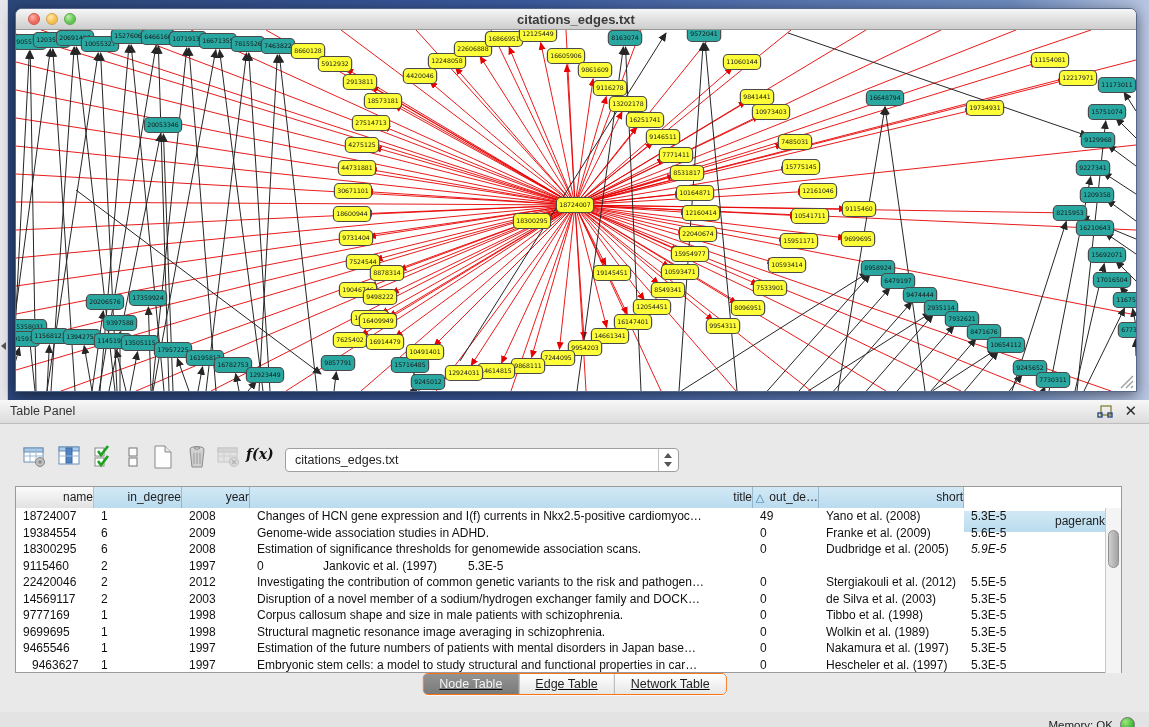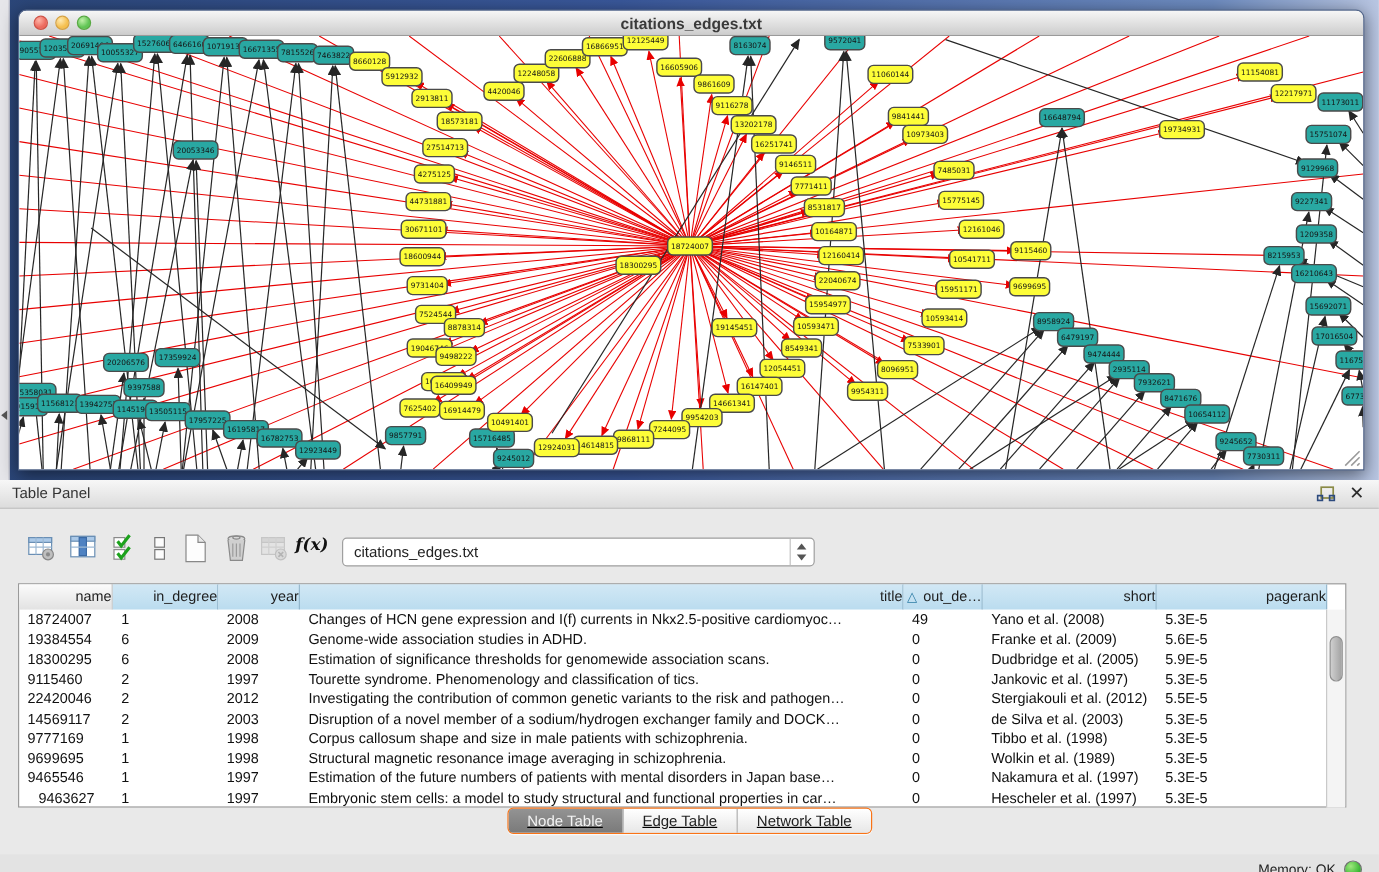--- a/index.html
+++ b/index.html
@@ -588,21 +588,21 @@
   </div>
 
   <div class="grid">
     <div class="hdr" id="thead">
         <div class="hcell gray" style="width: 78px;"><span>name</span></div>
         <div class="hcell" style="width: 88px;"><span>in_degree</span></div>
         <div class="hcell" style="width: 68px;"><span>year</span></div>
         <div class="hcell" style="width: 503px;"><span>title</span></div>
         <div class="hcell" style="width: 66px;"><span class="sort-glyph">△ </span><span>out_de…</span></div>
         <div class="hcell" style="width: 145px;"><span>short</span></div>
-        <div class="hcell" style="width: 142px;"><span>pagerank</span></div>
+        <div class="hcell" style="width: 142px; margin-top: 24px;"><span>pagerank</span></div>
       </div>
     <div class="rows" id="tbody">
         <div class="trow">
           <div class="tcell" style="width: 78px;">18724007</div>
           <div class="tcell" style="width: 88px;">1</div>
           <div class="tcell" style="width: 68px;">2008</div>
           <div class="tcell" style="width: 503px;">Changes of HCN gene expression and I(f) currents in Nkx2.5-positive cardiomyoc…</div>
           <div class="tcell" style="width: 66px;">49</div>
           <div class="tcell" style="width: 145px;">Yano et al. (2008)</div>
           <div class="tcell" style="width: 142px;">5.3E-5</div>
@@ -616,27 +616,26 @@
           <div class="tcell" style="width: 145px;">Franke et al. (2009)</div>
           <div class="tcell" style="width: 142px;">5.6E-5</div>
         </div>
         <div class="trow">
           <div class="tcell" style="width: 78px;">18300295</div>
           <div class="tcell" style="width: 88px;">6</div>
           <div class="tcell" style="width: 68px;">2008</div>
           <div class="tcell" style="width: 503px;">Estimation of significance thresholds for genomewide association scans.</div>
           <div class="tcell" style="width: 66px;">0</div>
           <div class="tcell" style="width: 145px;">Dudbridge et al. (2005)</div>
-          <div class="tcell" style="width: 142px;">5.9E-5</div>
+          <div class="tcell" style="width: 142px; font-style: italic;">5.9E-5</div>
         </div>
         <div class="trow">
           <div class="tcell" style="width: 78px;">9115460</div>
           <div class="tcell" style="width: 88px;">2</div>
           <div class="tcell" style="width: 68px;">1997</div>
-          <div class="tcell" style="width: 503px;">Tourette syndrome. Phenomenology and classification of tics.</div>
           <div class="tcell" style="width: 66px;">0</div>
           <div class="tcell" style="width: 145px;">Jankovic et al. (1997)</div>
           <div class="tcell" style="width: 142px;">5.3E-5</div>
         </div>
         <div class="trow">
           <div class="tcell" style="width: 78px;">22420046</div>
           <div class="tcell" style="width: 88px;">2</div>
           <div class="tcell" style="width: 68px;">2012</div>
           <div class="tcell" style="width: 503px;">Investigating the contribution of common genetic variants to the risk and pathogen…</div>
           <div class="tcell" style="width: 66px;">0</div>

